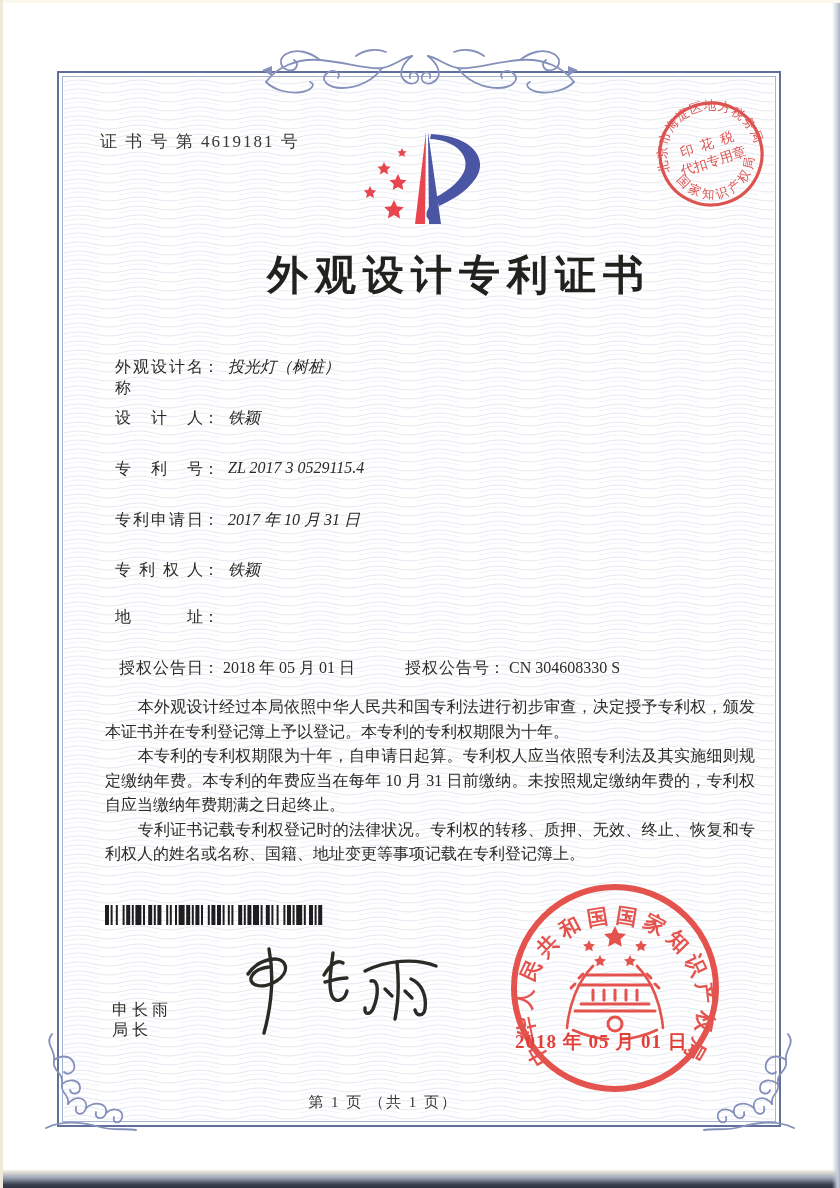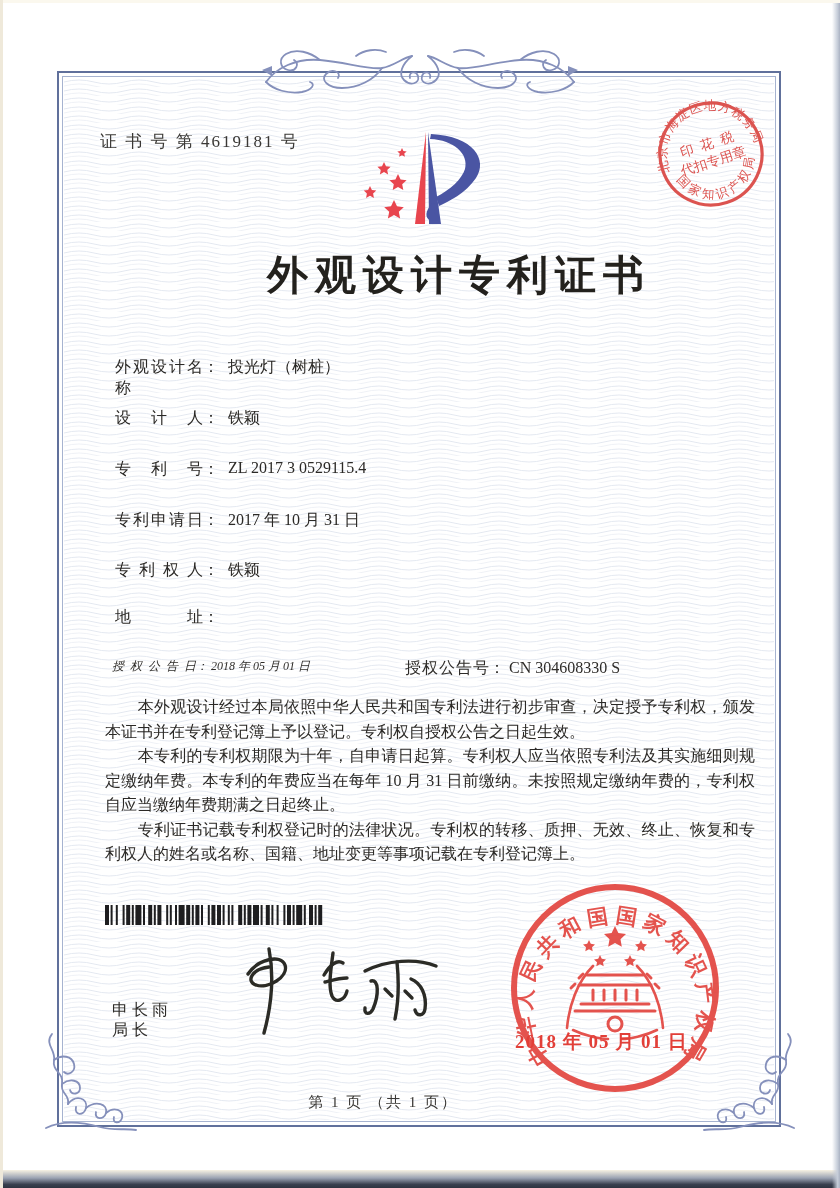--- a/index.html
+++ b/index.html
@@ -12,23 +12,23 @@
   .guilloche{left:64px;top:78px;opacity:.5;}
   
   .cert-no{left:100px;top:130px;font-size:17px;letter-spacing:2px;color:#3a3835;}
   .logo{left:336px;top:126px;}
   .title{left:58px;top:248px;width:802px;text-align:center;font-size:41px;font-weight:bold;
          letter-spacing:7px;color:#23211d;}
   
   .frow{left:115px;width:650px;font-size:16px;display:flex;align-items:flex-start;color:#2b2926;}
   .flabel{display:inline-block;width:88px;text-align:justify;text-align-last:justify;flex:0 0 88px;}
   .fcolon{flex:0 0 auto;}
-  .fvalue{margin-left:9px;}
+  .fvalue{margin-left:9px;font-style:italic;}
   .addr .fvalue{max-width:406px;line-height:26px;}
-  .grant-left{left:112px;font-size:12px;font-style:italic;}
+  .grant-left{left:119px;font-size:16px;}
   .grant-right{left:405px;font-size:16px;}
   .glabel{display:inline-block;width:84px;text-align:justify;text-align-last:justify;}
   
   .body-paras{left:105px;top:695px;width:650px;font-size:16px;line-height:24.5px;
               text-align:justify;color:#2b2926;}
   .body-paras p{margin:0;text-indent:2.05em;}
   
   .sig-title{left:112px;top:1020px;font-size:16px;letter-spacing:4px;}
   .sig-name{left:112px;top:1000px;font-size:16px;letter-spacing:4px;}
   .sig-hand{left:228px;top:942px;}
@@ -178,21 +178,21 @@
   <div class="abs grant-left" style="top:658px">
     <span class="glabel">授权公告日</span><span>：</span>
     <span>2018 年 05 月 01 日</span>
   </div>
   <div class="abs grant-right" style="top:658px">
     <span class="glabel">授权公告号</span><span>：</span>
     <span>CN 304608330 S</span>
   </div>
 
   <div class="abs body-paras">
-    <p>本外观设计经过本局依照中华人民共和国专利法进行初步审查，决定授予专利权，颁发本证书并在专利登记簿上予以登记。专利权自授权公告之日起生效。</p>
+    <p>本外观设计经过本局依照中华人民共和国专利法进行初步审查，决定授予专利权，颁发本证书并在专利登记簿上予以登记。本专利的专利权期限为十年。</p>
     <p>本专利的专利权期限为十年，自申请日起算。专利权人应当依照专利法及其实施细则规定缴纳年费。本专利的年费应当在每年 10 月 31 日前缴纳。未按照规定缴纳年费的，专利权自应当缴纳年费期满之日起终止。</p>
     <p>专利证书记载专利权登记时的法律状况。专利权的转移、质押、无效、终止、恢复和专利权人的姓名或名称、国籍、地址变更等事项记载在专利登记簿上。</p>
   </div>
 
   <svg id="barcode-svg" class="abs barcode" width="224" height="20" viewBox="0 0 224 20">
       <rect x="0" y="0" width="4" height="20" fill="#1e1e20"></rect>
       <rect x="5.6" y="0" width="2" height="20" fill="#1e1e20"></rect>
       <rect x="10.8" y="0" width="2" height="20" fill="#1e1e20"></rect>
       <rect x="17.6" y="0" width="2" height="20" fill="#1e1e20"></rect>
       <rect x="21.200000000000003" y="0" width="4" height="20" fill="#1e1e20"></rect>

